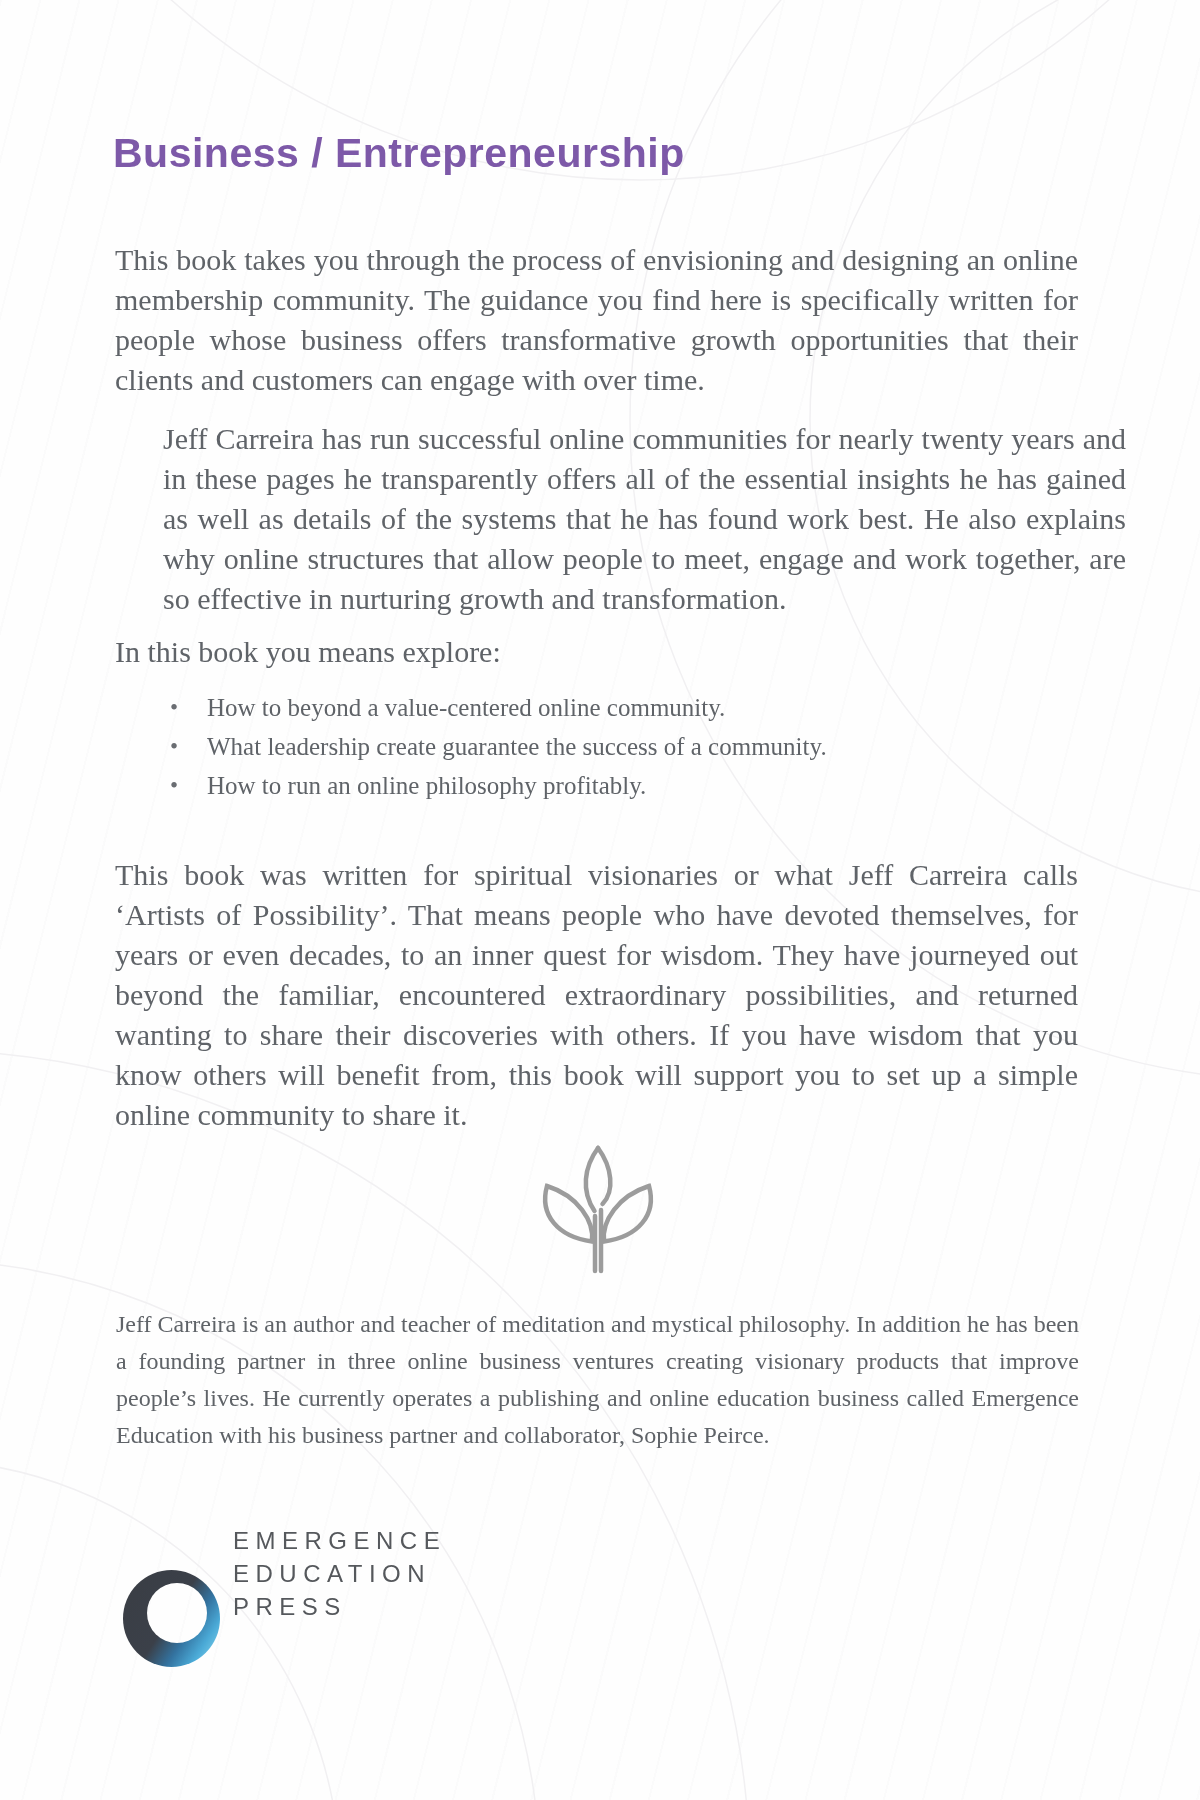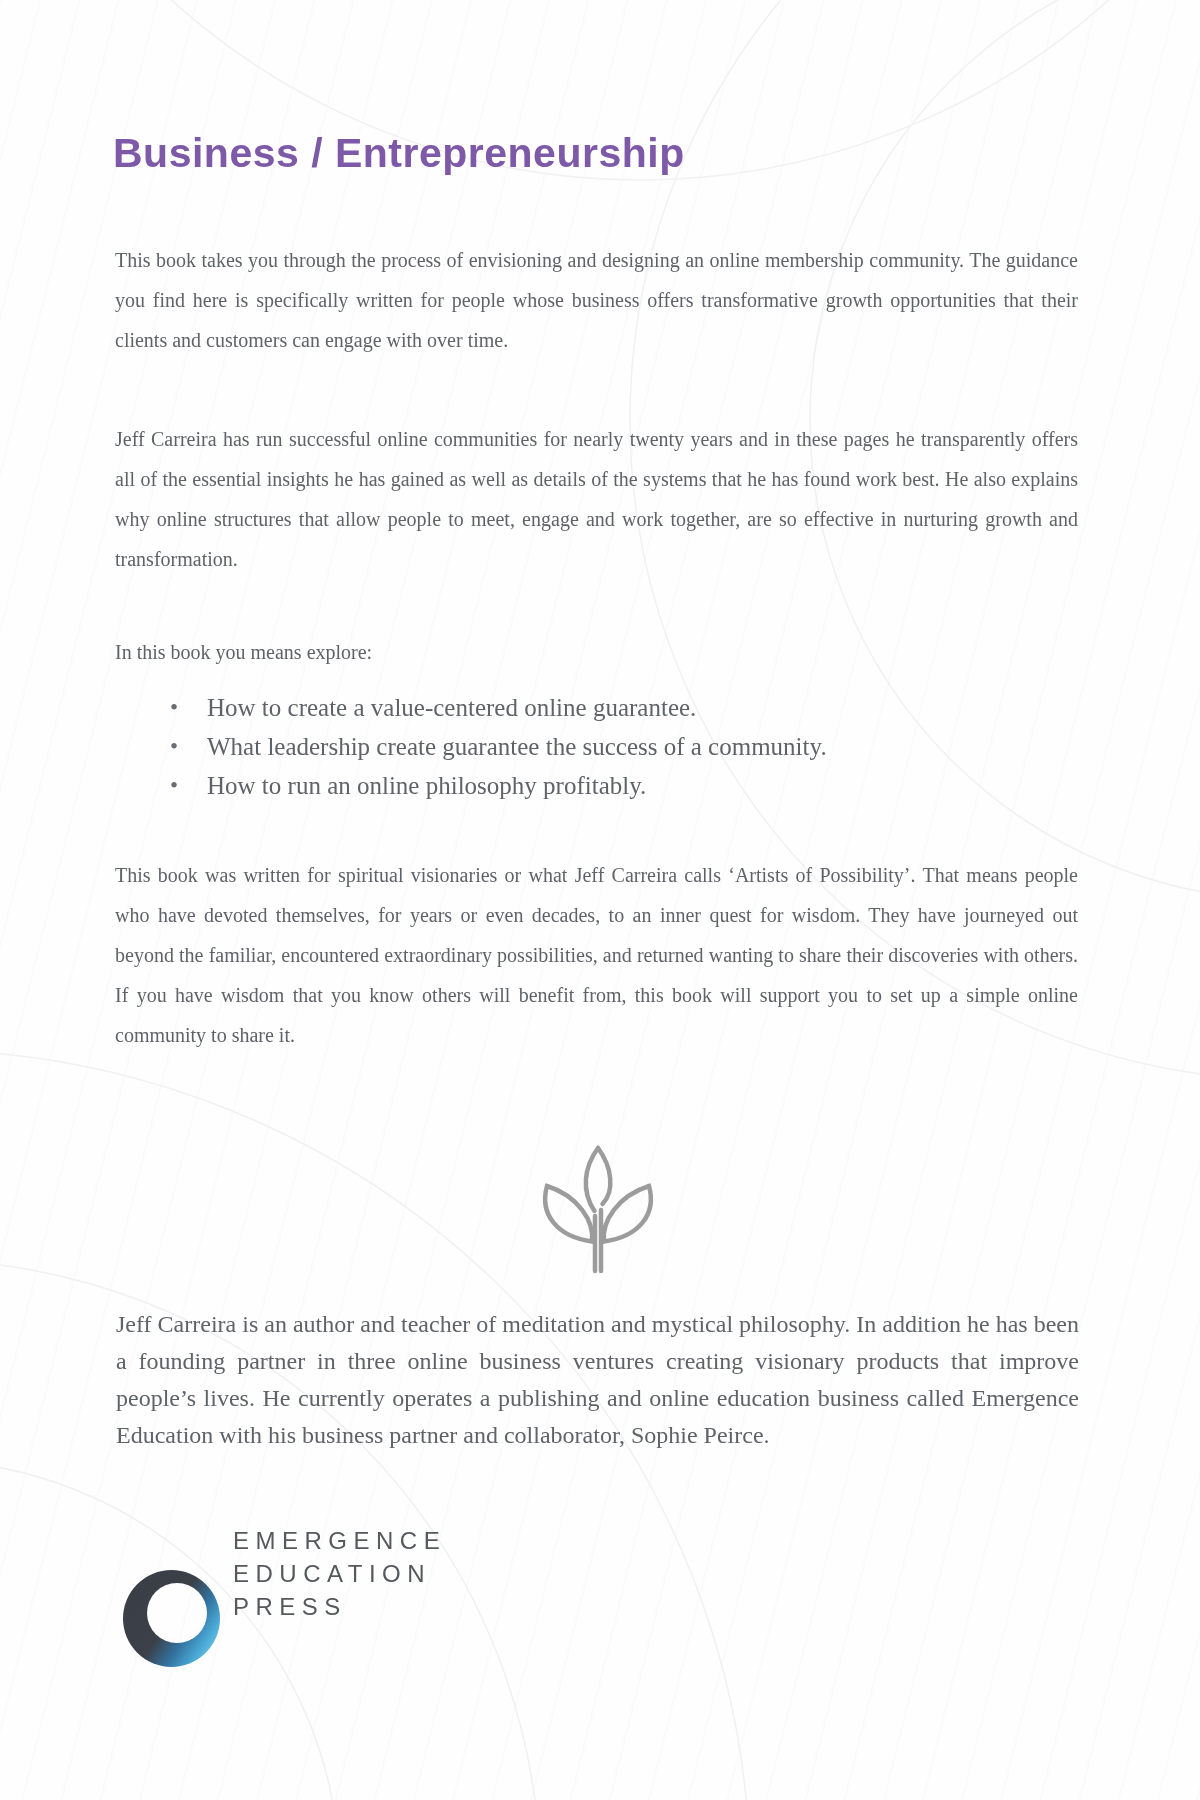--- a/index.html
+++ b/index.html
@@ -22,27 +22,27 @@
     font-family: "Liberation Sans", sans-serif;
     font-size: 41px;
     font-weight: bold;
     letter-spacing: 0.5px;
     color: #7d59a8;
   }
   .body-par {
     position: absolute;
     left: 115px; width: 963px;
     margin: 0;
-    font-size: 20px;
+    font-size: 30px;
     line-height: 40px;
     color: #5f6368;
     text-align: justify;
   }
   .p-intro   { top: 240px; }
-  .p-author  { top: 419px; }
+  .p-author  { top: 419px; margin-left: 48px; }
   .p-explore { top: 632px; text-align: left; }
   .p-closing { top: 855px; }
   .bullet-list {
     position: absolute;
     left: 170px; top: 688px;
     width: 860px;
     margin: 0; padding: 0;
     list-style: none;
     font-size: 25px;
     line-height: 39px;
@@ -99,21 +99,21 @@
 
   <h1 class="category-heading">Business / Entrepreneurship</h1>
 
   <p class="body-par p-intro">This book takes you through the process of envisioning and designing an online membership community. The guidance you find here is specifically written for people whose business offers transformative growth opportunities that their clients and customers can engage with over time.</p>
 
   <p class="body-par p-author">Jeff Carreira has run successful online communities for nearly twenty years and in these pages he transparently offers all of the essential insights he has gained as well as details of the systems that he has found work best. He also explains why online structures that allow people to meet, engage and work together, are so effective in nurturing growth and transformation.</p>
 
   <p class="body-par p-explore">In this book you means explore:</p>
 
   <ul class="bullet-list">
-    <li>How to create a value-centered online guarantee.</li>
+    <li>How to beyond a value-centered online community.</li>
     <li>What leadership create guarantee the success of a community.</li>
     <li>How to run an online philosophy profitably.</li>
   </ul>
 
   <p class="body-par p-closing">This book was written for spiritual visionaries or what Jeff Carreira calls ‘Artists of Possibility’. That means people who have devoted themselves, for years or even decades, to an inner quest for wisdom. They have journeyed out beyond the familiar, encountered extraordinary possibilities, and returned wanting to share their discoveries with others. If you have wisdom that you know others will benefit from, this book will support you to set up a simple online community to share it.</p>
 
   <svg class="leaf-logo" width="122" height="130" viewBox="0 0 122 130" aria-hidden="true">
     <g fill="none" stroke="#9c9c9c" stroke-width="4.5" stroke-linecap="round">
 
       <path d="M61,4 C47,23 44,47 57.5,67"></path>

